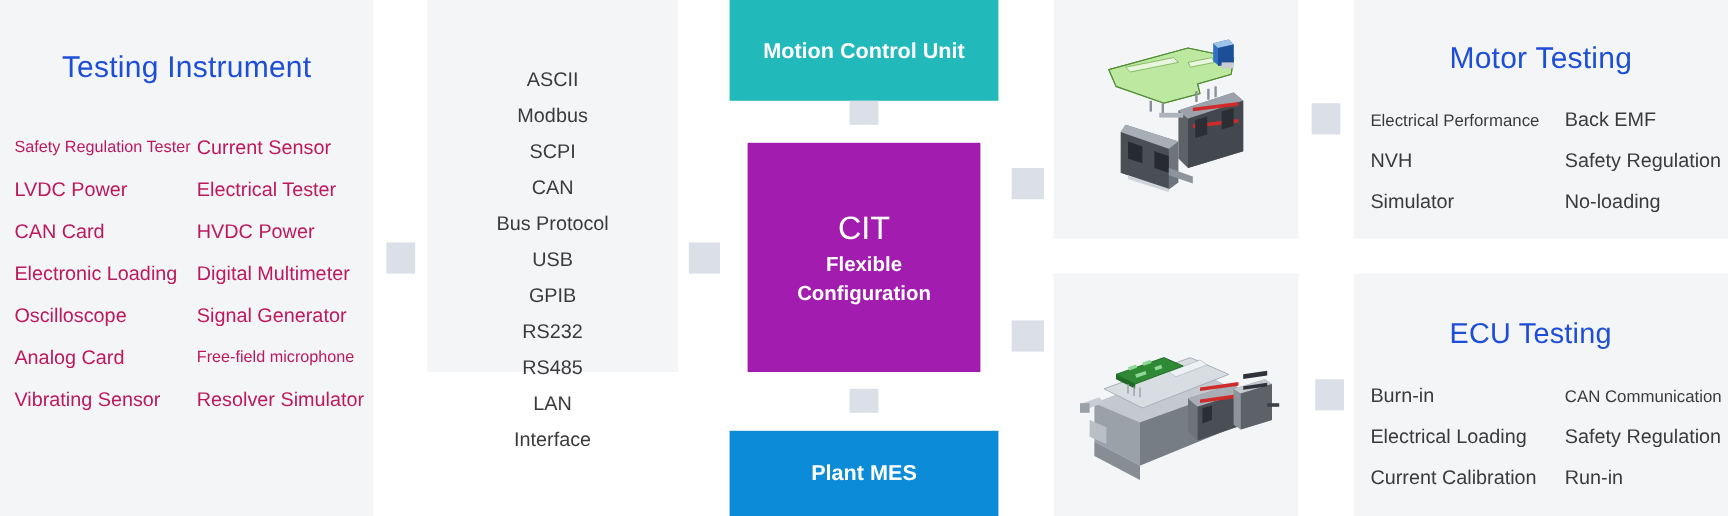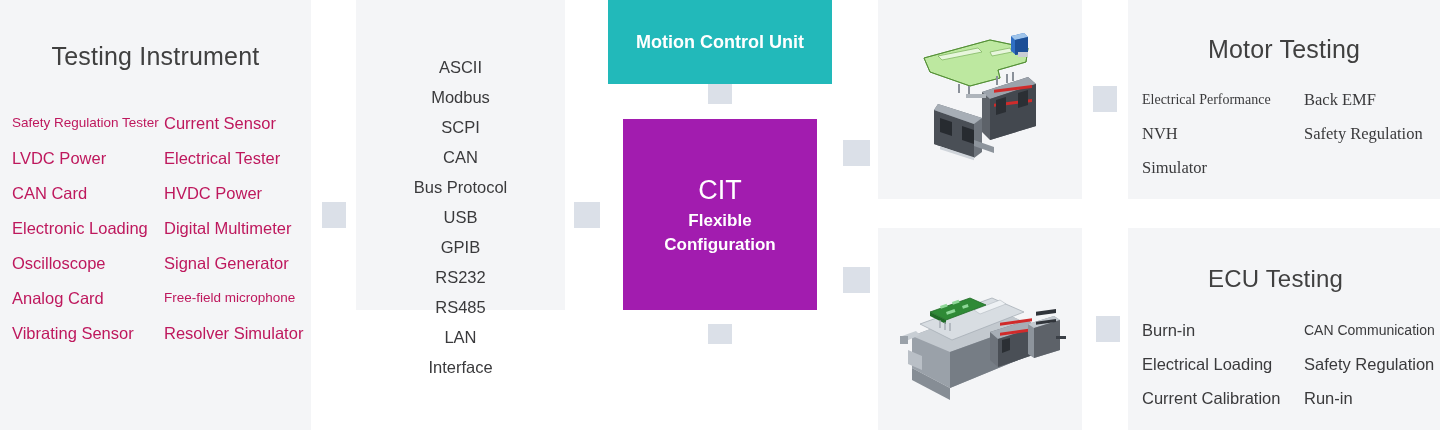--- a/index.html
+++ b/index.html
@@ -20,21 +20,21 @@
   }
 
   
   .panel {
     position: absolute;
     background: #f4f5f7;
     box-sizing: border-box;
   }
 
   .panel-title {
-    color: #404040;
+    color: #1d4ed8;
     font-size: 25px;
     font-weight: 400;
     text-align: center;
     letter-spacing: .2px;
     white-space: nowrap;
   }
   .panel-title.small {
     font-size: 24px;
   }
 
@@ -154,21 +154,21 @@
 
   .test-grid {
     position: absolute;
     left: 14px;
     right: 6px;
     display: grid;
     grid-template-columns: 162px auto;
     row-gap: 12px;
     align-items: center;
   }
-  #panel-motor .test-grid { top: 89px; font-family: Liberation Serif, serif; }
+  #panel-motor .test-grid { top: 89px; }
   #panel-ecu   .test-grid { top: 91px; }
   .test-cell {
     color: #3a3a3c;
     font-size: 16.5px;
     line-height: 22px;
     white-space: nowrap;
   }
   .test-cell.tiny { font-size: 14px; }
 </style>
 </head>
@@ -223,20 +223,23 @@
   <div class="connector" style="left:708px; top:84px; width:24px; height:20px;"></div>
 
   <div class="center-box" id="box-cit">
     <div class="cit-title">CIT</div>
     <div class="cit-sub">Flexible</div>
     <div class="cit-sub">Configuration</div>
   </div>
 
   <div class="connector" style="left:708px; top:324px; width:24px; height:20px;"></div>
 
+  <div class="center-box" id="box-mes">
+    <div class="box-label">Plant MES</div>
+  </div>
 
   <div class="connector" style="left:843px; top:140px; width:27px; height:26px;"></div>
   <div class="connector" style="left:843px; top:267px; width:27px; height:26px;"></div>
 
   <div class="panel" id="panel-machine-top">
     <svg class="machine-art" viewBox="0 0 204 199">
 
       <g>
         <polygon points="46,58 112,40 150,48 148,62 120,70 122,78 92,86 52,72" fill="#bde8a0" stroke="#5e9a3c" stroke-width="1"></polygon>
         <polygon points="46,58 52,72 92,86 122,78 120,70 148,62 150,48 112,40" fill="none" stroke="#4f8b34" stroke-width="0.8"></polygon>
@@ -338,20 +341,21 @@
   <div class="connector" style="left:1096px; top:316px; width:24px; height:26px;"></div>
 
   <div class="panel" id="panel-motor">
     <div class="panel-title">Motor Testing</div>
     <div class="test-grid">
       <div class="test-cell tiny">Electrical Performance</div>
       <div class="test-cell">Back EMF</div>
       <div class="test-cell">NVH</div>
       <div class="test-cell">Safety Regulation</div>
       <div class="test-cell">Simulator</div>
+      <div class="test-cell">No-loading</div>
     </div>
   </div>
 
   <div class="panel" id="panel-ecu">
     <div class="panel-title small">ECU Testing</div>
     <div class="test-grid">
       <div class="test-cell">Burn-in</div>
       <div class="test-cell tiny">CAN Communication</div>
       <div class="test-cell">Electrical Loading</div>
       <div class="test-cell">Safety Regulation</div>

